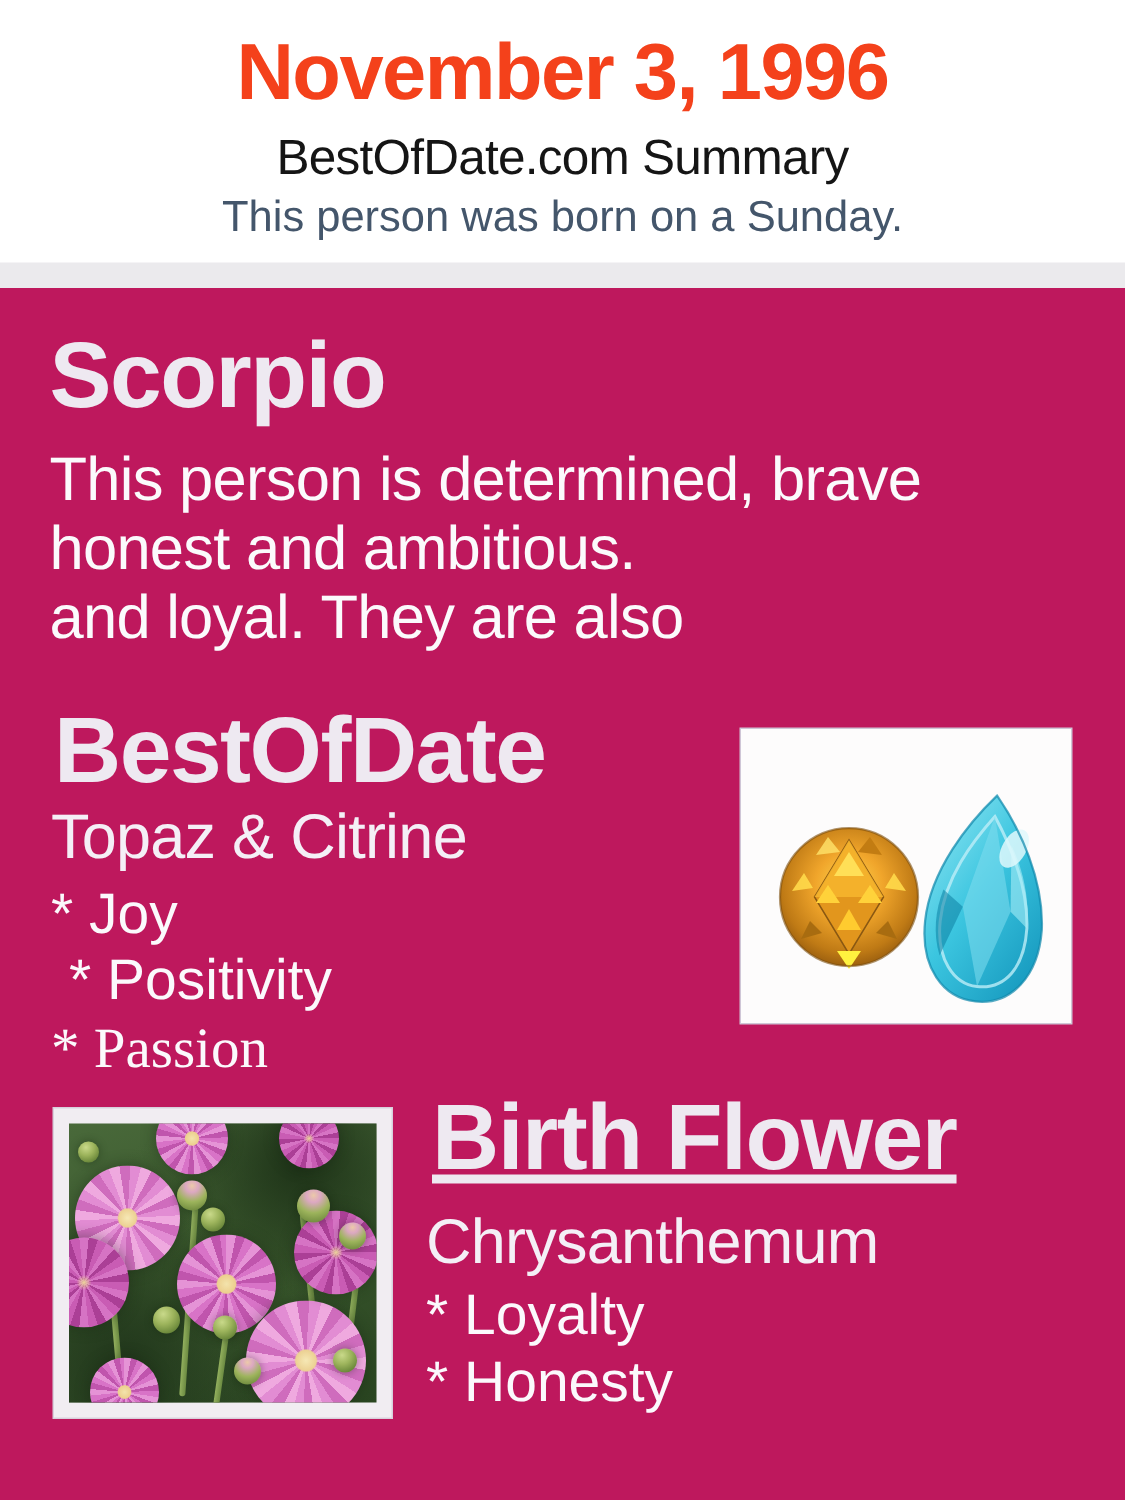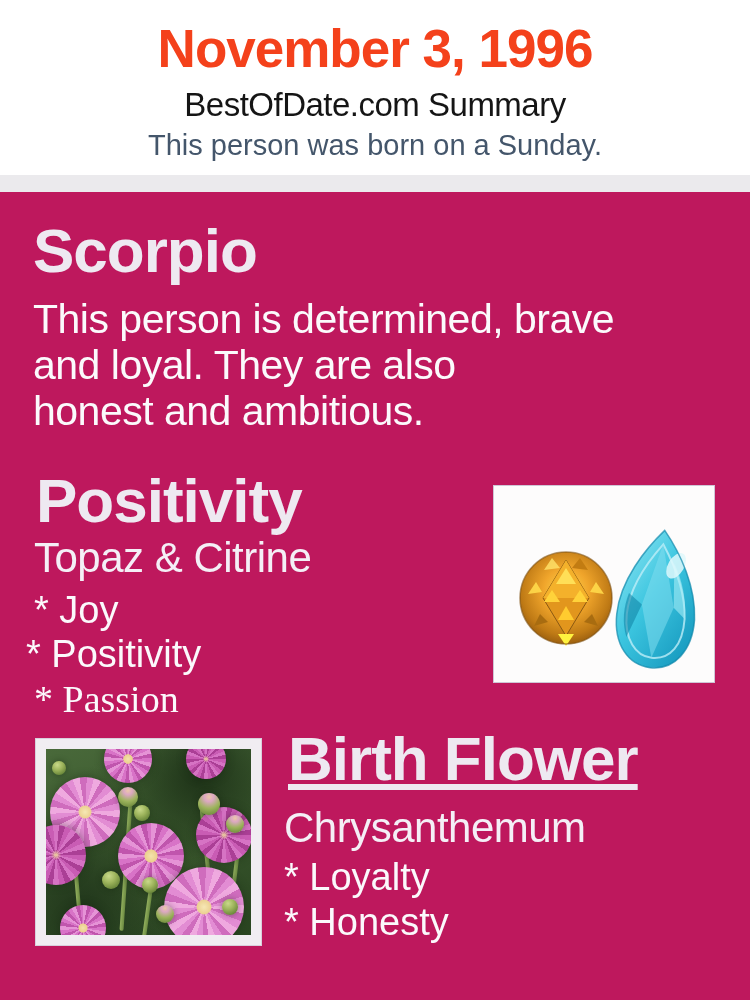--- a/index.html
+++ b/index.html
@@ -39,21 +39,21 @@
   }
   .birthstone-title{left:36px;top:278px;}
   .stone-name{
     position:absolute;left:34px;top:342px;font-size:42px;letter-spacing:-0.5px;color:#f4eff6;
     white-space:nowrap;
   }
   .trait{
     position:absolute;font-size:38px;color:#fbf9fc;white-space:nowrap;
   }
   .t-joy{left:34px;top:397px;}
-  .t-positivity{left:26px;top:441px;text-align:right;}
+  .t-positivity{left:46px;top:441px;text-align:right;}
   .t-passion{left:34px;top:485px;font-family:Liberation Serif, serif;}
   
   .gem-card{
     position:absolute;left:494px;top:294px;width:220px;height:196px;
     background:#ffffff;box-shadow:0 0 0 1px #cfc6d6;
   }
   .gem-card svg{display:block;}
   
   .flower-card{
     position:absolute;left:36px;top:547px;width:205px;height:186px;
@@ -110,25 +110,25 @@
   <div class="birth-date">November 3, 1996</div>
   <div class="site-summary">BestOfDate.com Summary</div>
   <div class="weekday-note">This person was born on a Sunday.</div>
   <div class="divider"></div>
 
   <div class="purple">
 
     <div class="big-title zodiac-title">Scorpio</div>
     <div class="zodiac-desc">
       <div>This person is determined, brave</div>
+      <div>honest and ambitious.</div>
       <div>and loyal. They are also</div>
-      <div>honest and ambitious.</div>
     </div>
 
-    <div class="big-title birthstone-title">Positivity</div>
+    <div class="big-title birthstone-title">BestOfDate</div>
     <div class="stone-name">Topaz &amp; Citrine</div>
     <div class="trait t-joy">* Joy</div>
     <div class="trait t-positivity">* Positivity</div>
     <div class="trait t-passion">* Passion</div>
 
     <div class="gem-card">
       <svg width="220" height="196" viewBox="0 0 220 196">
         <defs>
           <radialGradient id="cg" cx="50%" cy="42%" r="62%">
             <stop offset="0%" stop-color="#ffd84f"></stop>

